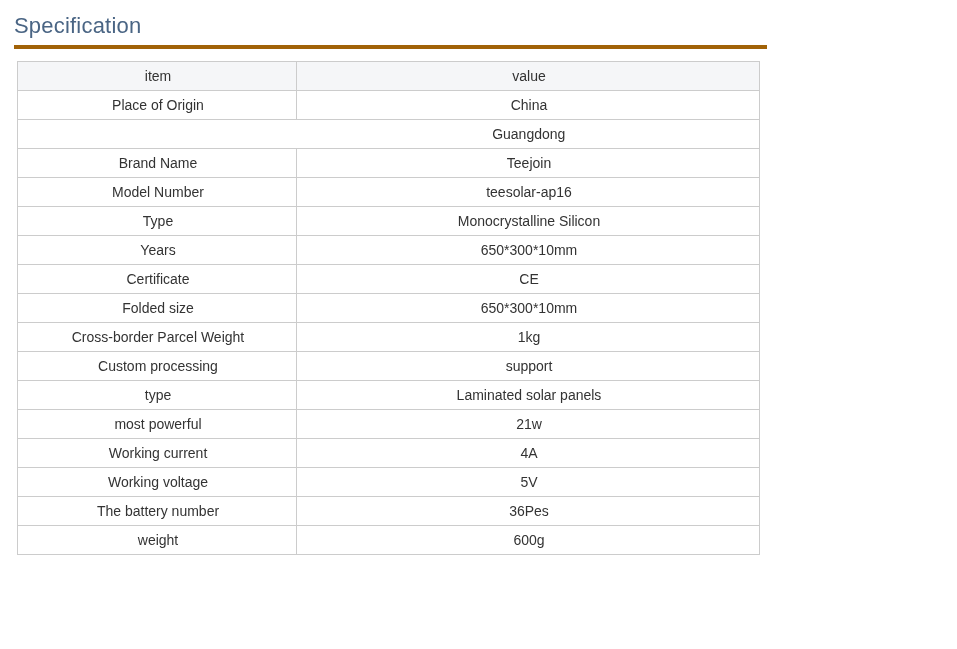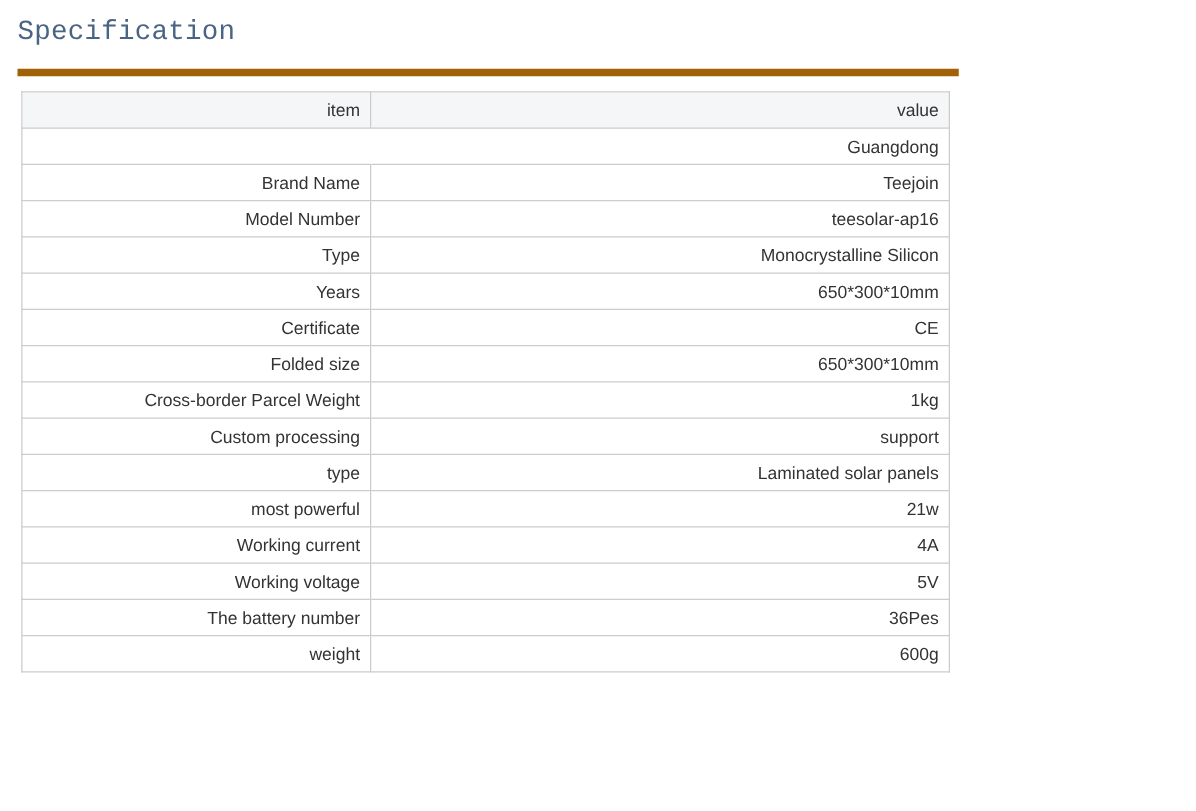--- a/index.html
+++ b/index.html
@@ -12,23 +12,22 @@
   body {
     width: 957px;
     height: 649px;
     overflow: hidden;
   }
   .spec-section {
     padding: 14px 0 0 14px;
   }
   .title-wrap {
     width: 753px;
-    border-bottom: 6px solid #a16207;
-    padding-bottom: 17px;
-    font-family: Liberation Mono, monospace;
+    border-bottom: 4px solid #a16207;
+    padding-bottom: 7px;
   }
   .page-title {
     margin: 0;
     font-size: 22px;
     line-height: 24px;
     font-weight: 500;
     color: #4a6584;
     letter-spacing: 0.2px;
   }
   table.spec-table {
@@ -38,21 +37,21 @@
     margin: 12px 0 0 3px;
   }
   .spec-table th,
   .spec-table td {
     border: 1px solid #cccccc;
     height: 29px;
     padding: 0 8px 0 10px;
     font-size: 14px;
     line-height: 28px;
     color: #333333;
-    text-align: right;
+    text-align: center;
     font-weight: normal;
     vertical-align: middle;
     white-space: nowrap;
     overflow: hidden;
   }
   .spec-table th {
     background: #f5f6f8;
   }
   .spec-table .col-item {
     width: 279px;
@@ -73,20 +72,24 @@
   </div>
 
   <table class="spec-table">
     <thead>
       <tr>
         <th class="col-item">item</th>
         <th class="col-value">value</th>
       </tr>
     </thead>
     <tbody id="spec-tbody">
+        <tr>
+          <td class="col-item">Place of Origin</td>
+          <td class="col-value">China</td>
+        </tr>
         <tr class="no-divider">
           <td class="col-item"></td>
           <td class="col-value">Guangdong</td>
         </tr>
         <tr>
           <td class="col-item">Brand Name</td>
           <td class="col-value">Teejoin</td>
         </tr>
         <tr>
           <td class="col-item">Model Number</td>

